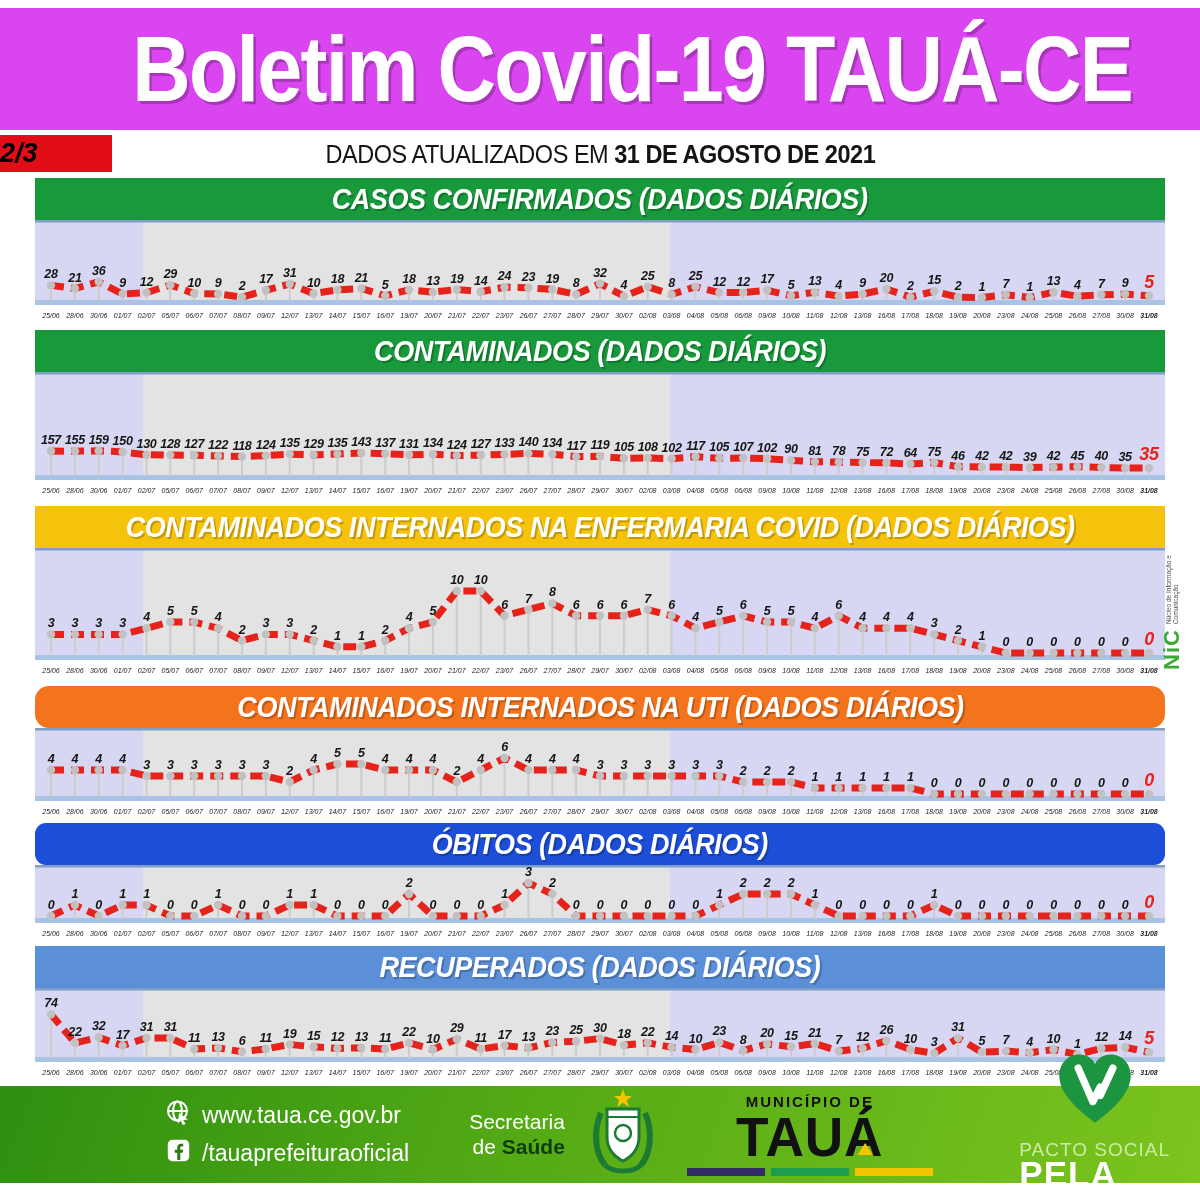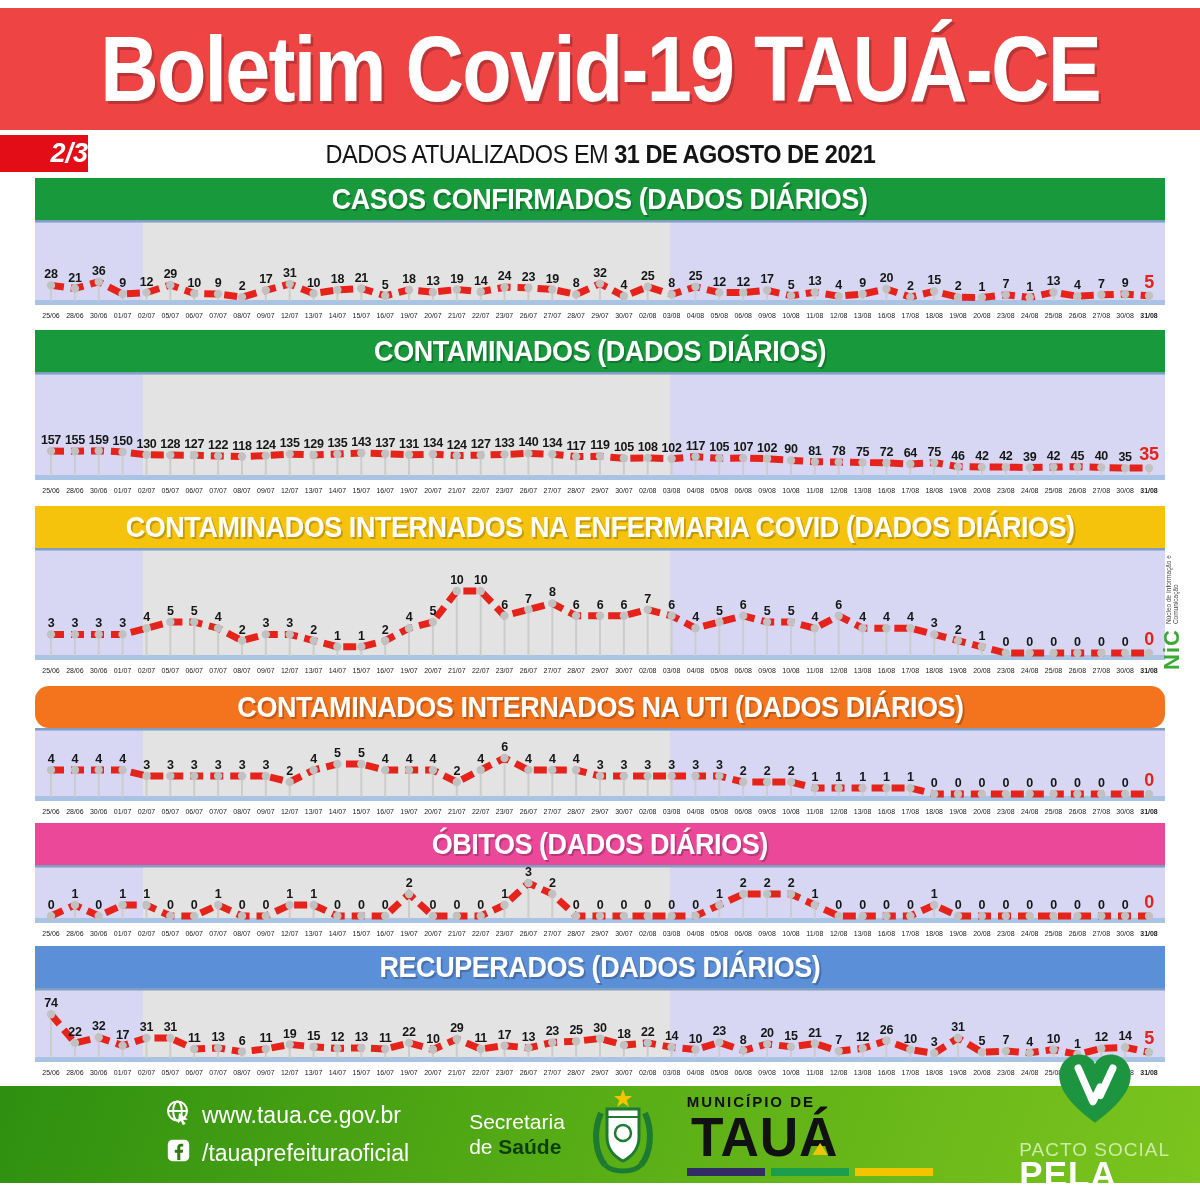--- a/index.html
+++ b/index.html
@@ -5,41 +5,41 @@
   * { margin:0; padding:0; box-sizing:border-box; }
   body { width:1200px; height:1200px; background:#ffffff; font-family:"Liberation Sans", sans-serif; overflow:hidden; }
   .page { position:relative; width:1200px; height:1200px; }
 
   .title-bar { height:122px; margin-top:8px; background:#1f9e3c; text-align:center; }
   .title-bar .big { display:inline-block; transform:scaleX(.88); transform-origin:center;
     color:#fff; font-weight:bold; font-size:92px; line-height:122px; letter-spacing:-2px;
     text-shadow:3px 3px 0 rgba(0,0,0,.22); white-space:nowrap; }
 
   .subtitle-strip { position:relative; height:48px; background:#fff; text-align:center; }
-  .badge { position:absolute; left:0; top:5px; width:88px; height:37px; background:#e30d18;
-    color:#ffffff; font-weight:bold; font-style:italic; font-size:27px; line-height:37px; text-align:right; }
+  .badge { position:absolute; left:0; top:5px; width:112px; height:37px; background:#e30d18;
+    color:#000000; font-weight:bold; font-style:italic; font-size:27px; line-height:37px; text-align:left; }
   .subtitle { display:inline-block; transform:scaleX(.94); font-size:25px; line-height:48px; color:#141414; letter-spacing:-0.5px; }
   .subtitle .date { font-weight:bold; }
 
-  .sec { margin:0 35px; }
+  .sec { margin:0 35px;font-style:italic; }
   .sec-header { height:42px; text-align:center; }
   .sec-header .ht { display:inline-block; transform:scaleX(.9); color:#fff; font-weight:bold;
     font-size:30px; line-height:42px; letter-spacing:-0.5px; white-space:nowrap;
     text-shadow:2px 2px 0 rgba(0,0,0,.22); }
   .chart-host { font-size:0; }
   .sec-m9 { margin-bottom:9px; } .sec-m10 { margin-bottom:10px; }
   .sec-m6 { margin-bottom:6px; } .sec-m7 { margin-bottom:7px; } .sec-m8 { margin-bottom:8px; }
 
   .footer { height:97px; background:linear-gradient(110deg,#2e8f10 0%,#55ab15 45%,#7cc41e 100%);
     display:flex; align-items:center; padding:0 30px 0 165px; gap:26px; }
   .links { display:flex; flex-direction:column; gap:5px; }
   .link-row { display:flex; align-items:center; gap:10px; color:#fff; font-size:23px; }
-  .sec-saude { text-align:left; color:#fff; font-size:21px; line-height:1.15; margin-left:34px; }
+  .sec-saude { text-align:right; color:#fff; font-size:21px; line-height:1.15; margin-left:34px; }
   .sec-saude b { color:#0d3d0d; }
-  .municipio { text-align:left; margin-left:6px; }
+  .municipio { text-align:center; margin-left:6px; }
   .municipio .small { color:#111; font-weight:bold; font-size:15px; letter-spacing:2px; }
   .municipio .big { color:#111; font-weight:bold; font-size:56px; line-height:.95; letter-spacing:1px;
     display:inline-block; transform:scaleX(.95); position:relative; }
   .municipio .tri { position:absolute; right:11px; bottom:9px; width:0; height:0;
     border-left:8px solid transparent; border-right:8px solid transparent; border-bottom:12px solid #f2c500; }
   .bars { display:flex; gap:6px; justify-content:center; margin-top:4px; }
   .bars span { width:78px; height:8px; display:inline-block; }
   .pacto { display:flex; align-items:center; gap:10px; margin-left:auto;flex-direction:column; }
   .pacto-text { line-height:.92; }
   .pacto-text .l1 { color:#cdeba6; font-size:19px; letter-spacing:1px; }
@@ -48,21 +48,21 @@
   .nic { position:absolute; top:662px; left:1154px; width:132px; height:36px;
     transform:rotate(-90deg); transform-origin:0 0; display:flex; align-items:center; gap:5px; }
   .nic-logo { color:#3aaa35; font-weight:bold; font-size:22px; letter-spacing:1px; }
   .nic-caption { width:84px; font-size:6.5px; line-height:1.15; color:#4a4a4a; }
 </style>
 </head>
 <body>
 
 <div class="page">
 
-  <div class="title-bar" style="background: #ef4444;">
+  <div class="title-bar" style="background: #d946ef; text-align: right;">
     <span class="big">Boletim Covid-19 TAUÁ-CE</span>
   </div>
 
   <div class="subtitle-strip">
     <div class="badge" style="background: rgb(227, 13, 24);">2/3</div>
     <span class="subtitle"><span>DADOS ATUALIZADOS EM </span><span class="date">31 DE AGOSTO DE 2021</span></span>
   </div>
 
   <div class="sec sec-m9">
     <div class="sec-header" style="background: rgb(24, 153, 59);"><span class="ht">CASOS CONFIRMADOS  (DADOS DIÁRIOS)</span></div>
@@ -890,21 +890,21 @@
             <text x="1018.5" y="86" text-anchor="middle">25/08</text>
             <text x="1042.4" y="86" text-anchor="middle">26/08</text>
             <text x="1066.3" y="86" text-anchor="middle">27/08</text>
             <text x="1090.1" y="86" text-anchor="middle">30/08</text>
             <text x="1114.0" y="86" text-anchor="middle" font-weight="bold">31/08</text>
           </g>
         </svg></div>
   </div>
 
   <div class="sec sec-m7">
-    <div class="sec-header" style="background: #ec4899;"><span class="ht">ÓBITOS  (DADOS DIÁRIOS)</span></div>
+    <div class="sec-header" style="background: #1d4ed8; border-radius: 11px;"><span class="ht">ÓBITOS  (DADOS DIÁRIOS)</span></div>
     <div class="chart-host"><svg xmlns="http://www.w3.org/2000/svg" width="1130" height="74" font-family="Liberation Sans, sans-serif">
           <rect x="0" y="0" width="108" height="58" fill="#d8d7f3"></rect>
           <rect x="108" y="0" width="527" height="58" fill="#e4e3e3"></rect>
           <rect x="635" y="0" width="495" height="58" fill="#d8d7f3"></rect>
           <rect x="0" y="0" width="1130" height="2.5" fill="#7f9ec4"></rect>
           <rect x="0" y="53" width="1130" height="5" fill="#a9c3e5"></rect>
           <g>
             <line x1="16.0" y1="51.0" x2="16.0" y2="54" stroke="#cdcccc" stroke-width="2"></line>
             <line x1="39.9" y1="40.0" x2="39.9" y2="54" stroke="#cdcccc" stroke-width="2"></line>
             <line x1="63.7" y1="51.0" x2="63.7" y2="54" stroke="#cdcccc" stroke-width="2"></line>

